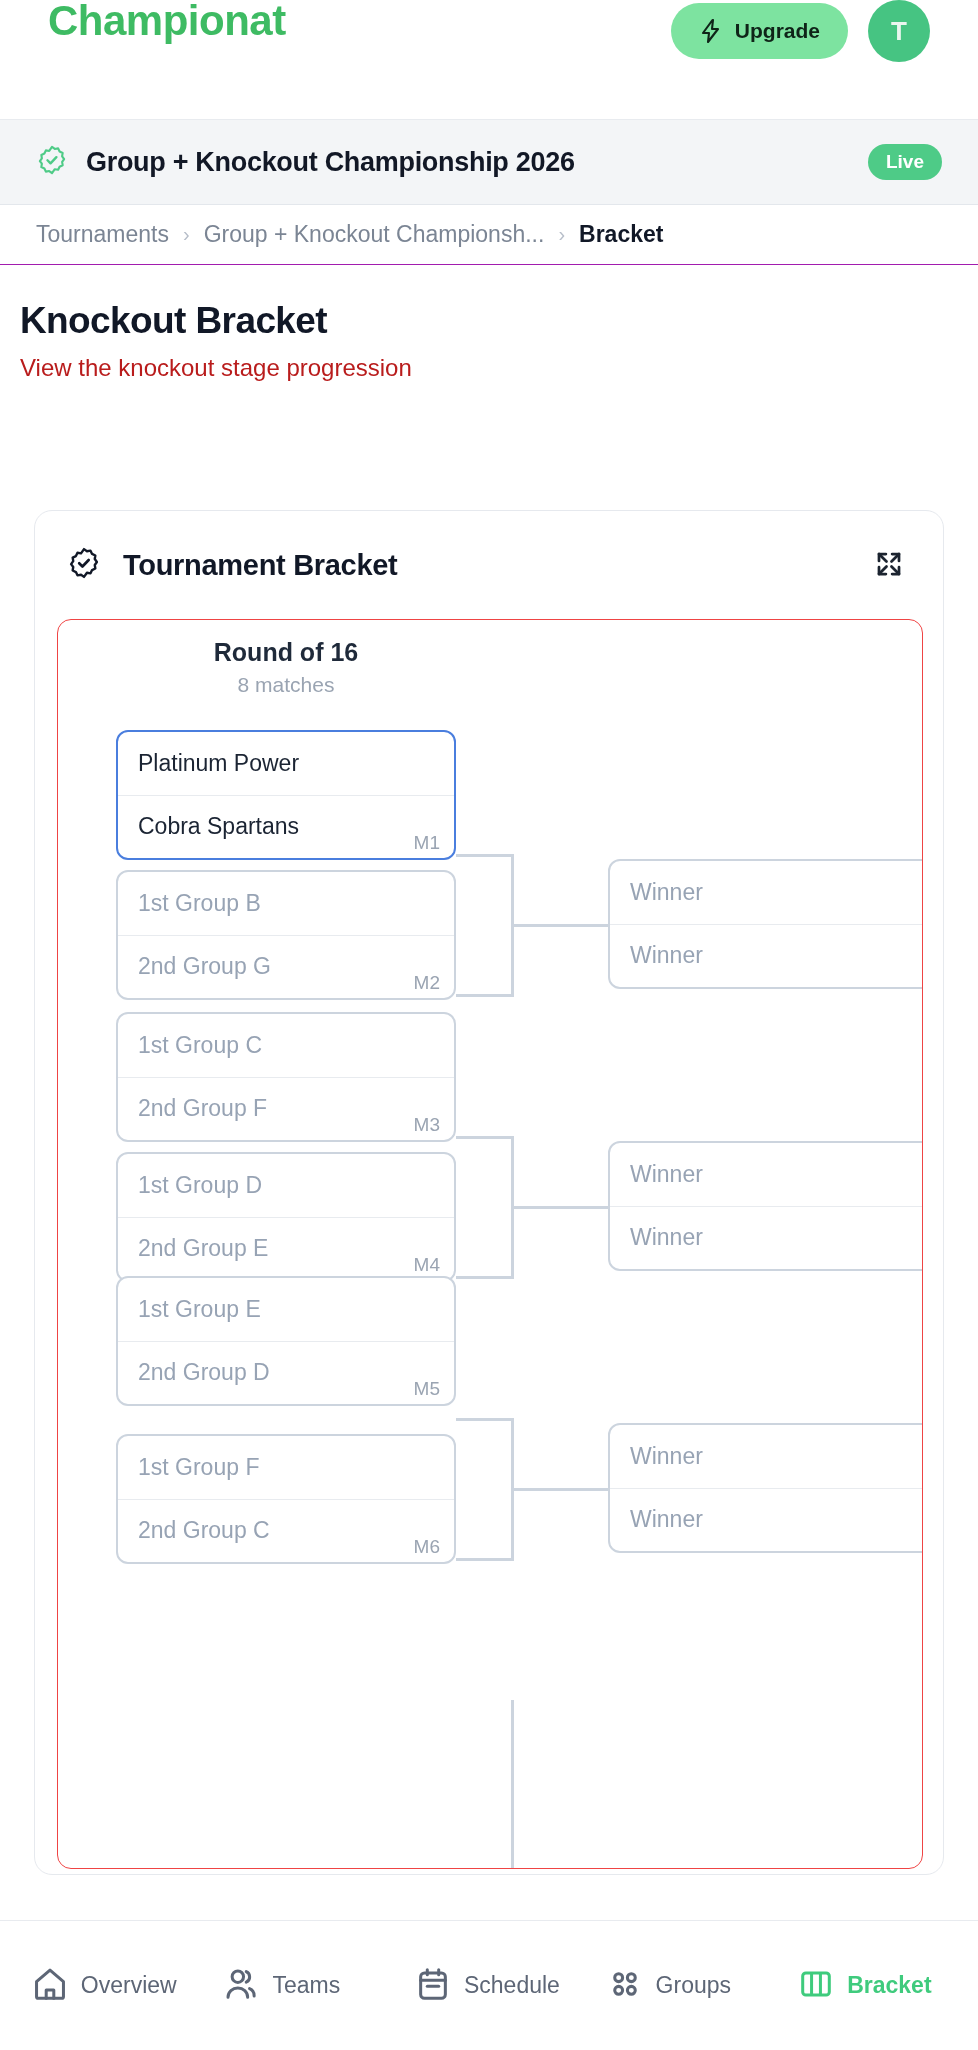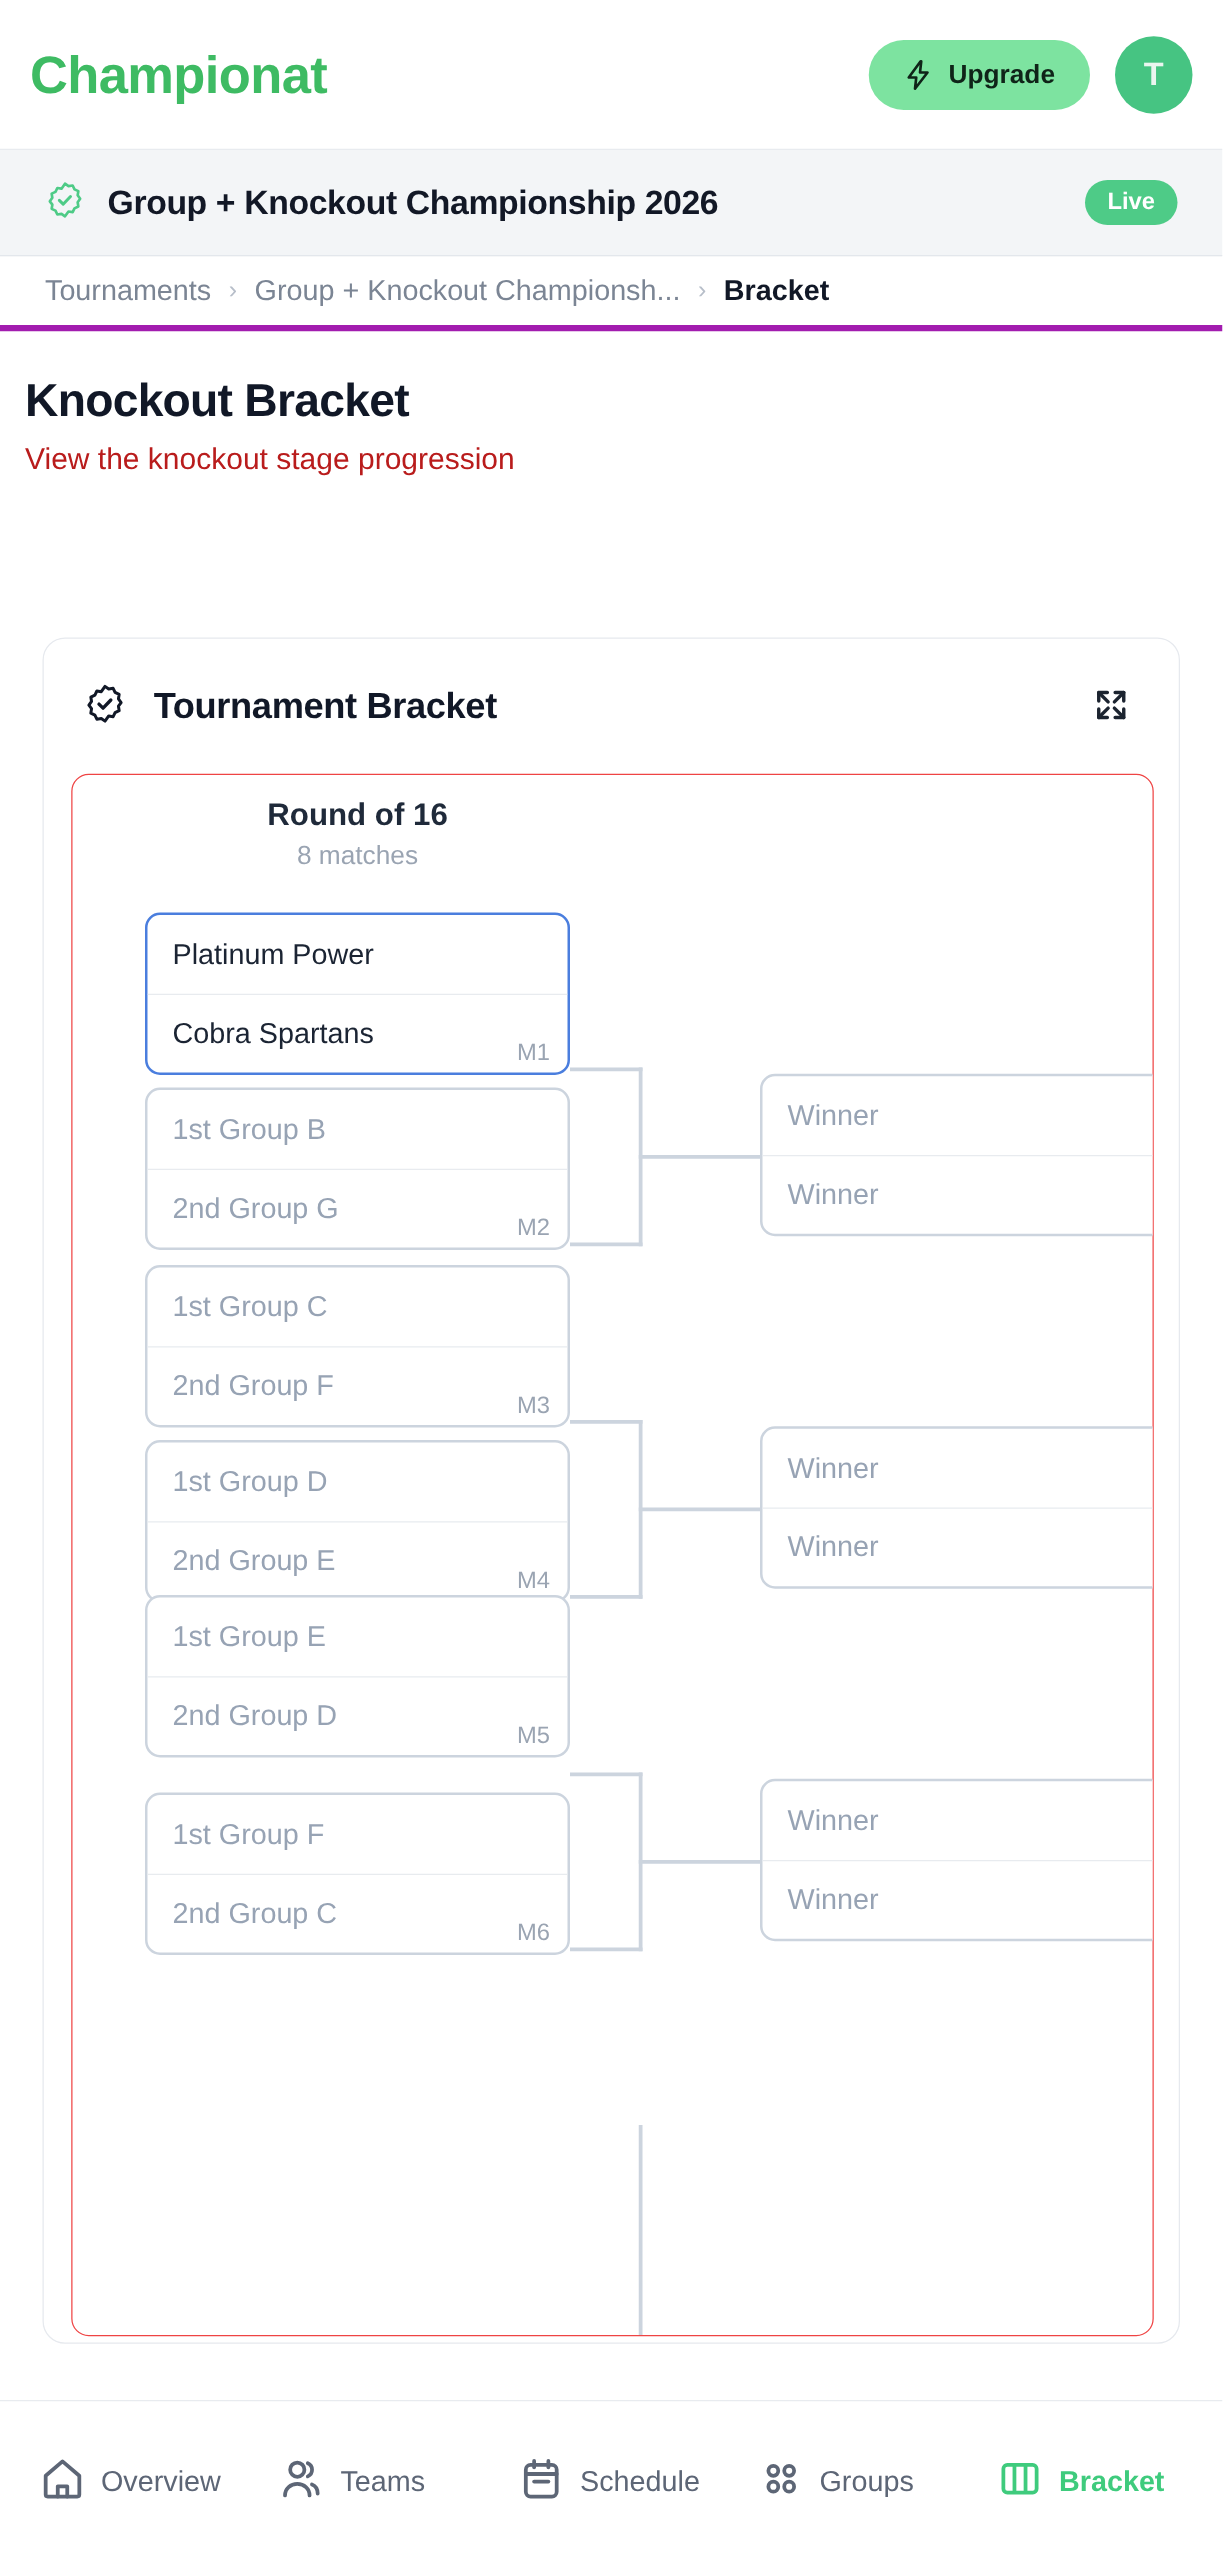--- a/index.html
+++ b/index.html
@@ -9,22 +9,22 @@
     font-family: "Liberation Sans", sans-serif;
     -webkit-font-smoothing: antialiased;
   }
   body { position: relative; overflow: hidden; }
 
   
   .app-header {
     position: absolute; top: 0; left: 0; width: 978px; height: 120px;
     background: #ffffff;
     border-bottom: 1px solid #e8ebef;
-    display: flex; align-items: center; justify-content: space-between;
-    padding: 0 24px;
+    display: flex; align-items: flex-start; justify-content: space-between;
+    padding: 0 48px;
   }
   .brand {
     font-size: 42px; font-weight: 700; color: #3ebb63;
     letter-spacing: -0.5px; line-height: 1;
   }
   .header-right { display: flex; align-items: center; gap: 20px; }
   .upgrade-btn {
     display: flex; align-items: center; gap: 12px;
     background: #7de3a0; border: none; border-radius: 999px;
     height: 56px; padding: 0 28px;
@@ -53,21 +53,21 @@
   }
   .live-badge {
     background: #4ecb87; color: #ffffff;
     border-radius: 999px; padding: 7px 18px;
     font-size: 19px; font-weight: 600;
   }
 
   
   .breadcrumb {
     position: absolute; top: 205px; left: 0; width: 978px; height: 60px;
-    border-bottom: 5px solid #a21caf;
+    border-bottom: 1px solid #a21caf;
     display: flex; align-items: center; gap: 14px;
     padding: 0 36px;
     font-size: 23px;
   }
   .crumb { color: #7b8594; white-space: nowrap; cursor: pointer; }
   .crumb.active { color: #111827; font-weight: 700; cursor: default; }
   .crumb-sep { color: #b7bec9; font-size: 20px; }
 
   
   .page-head { position: absolute; top: 300px; left: 20px; width: 880px; }

